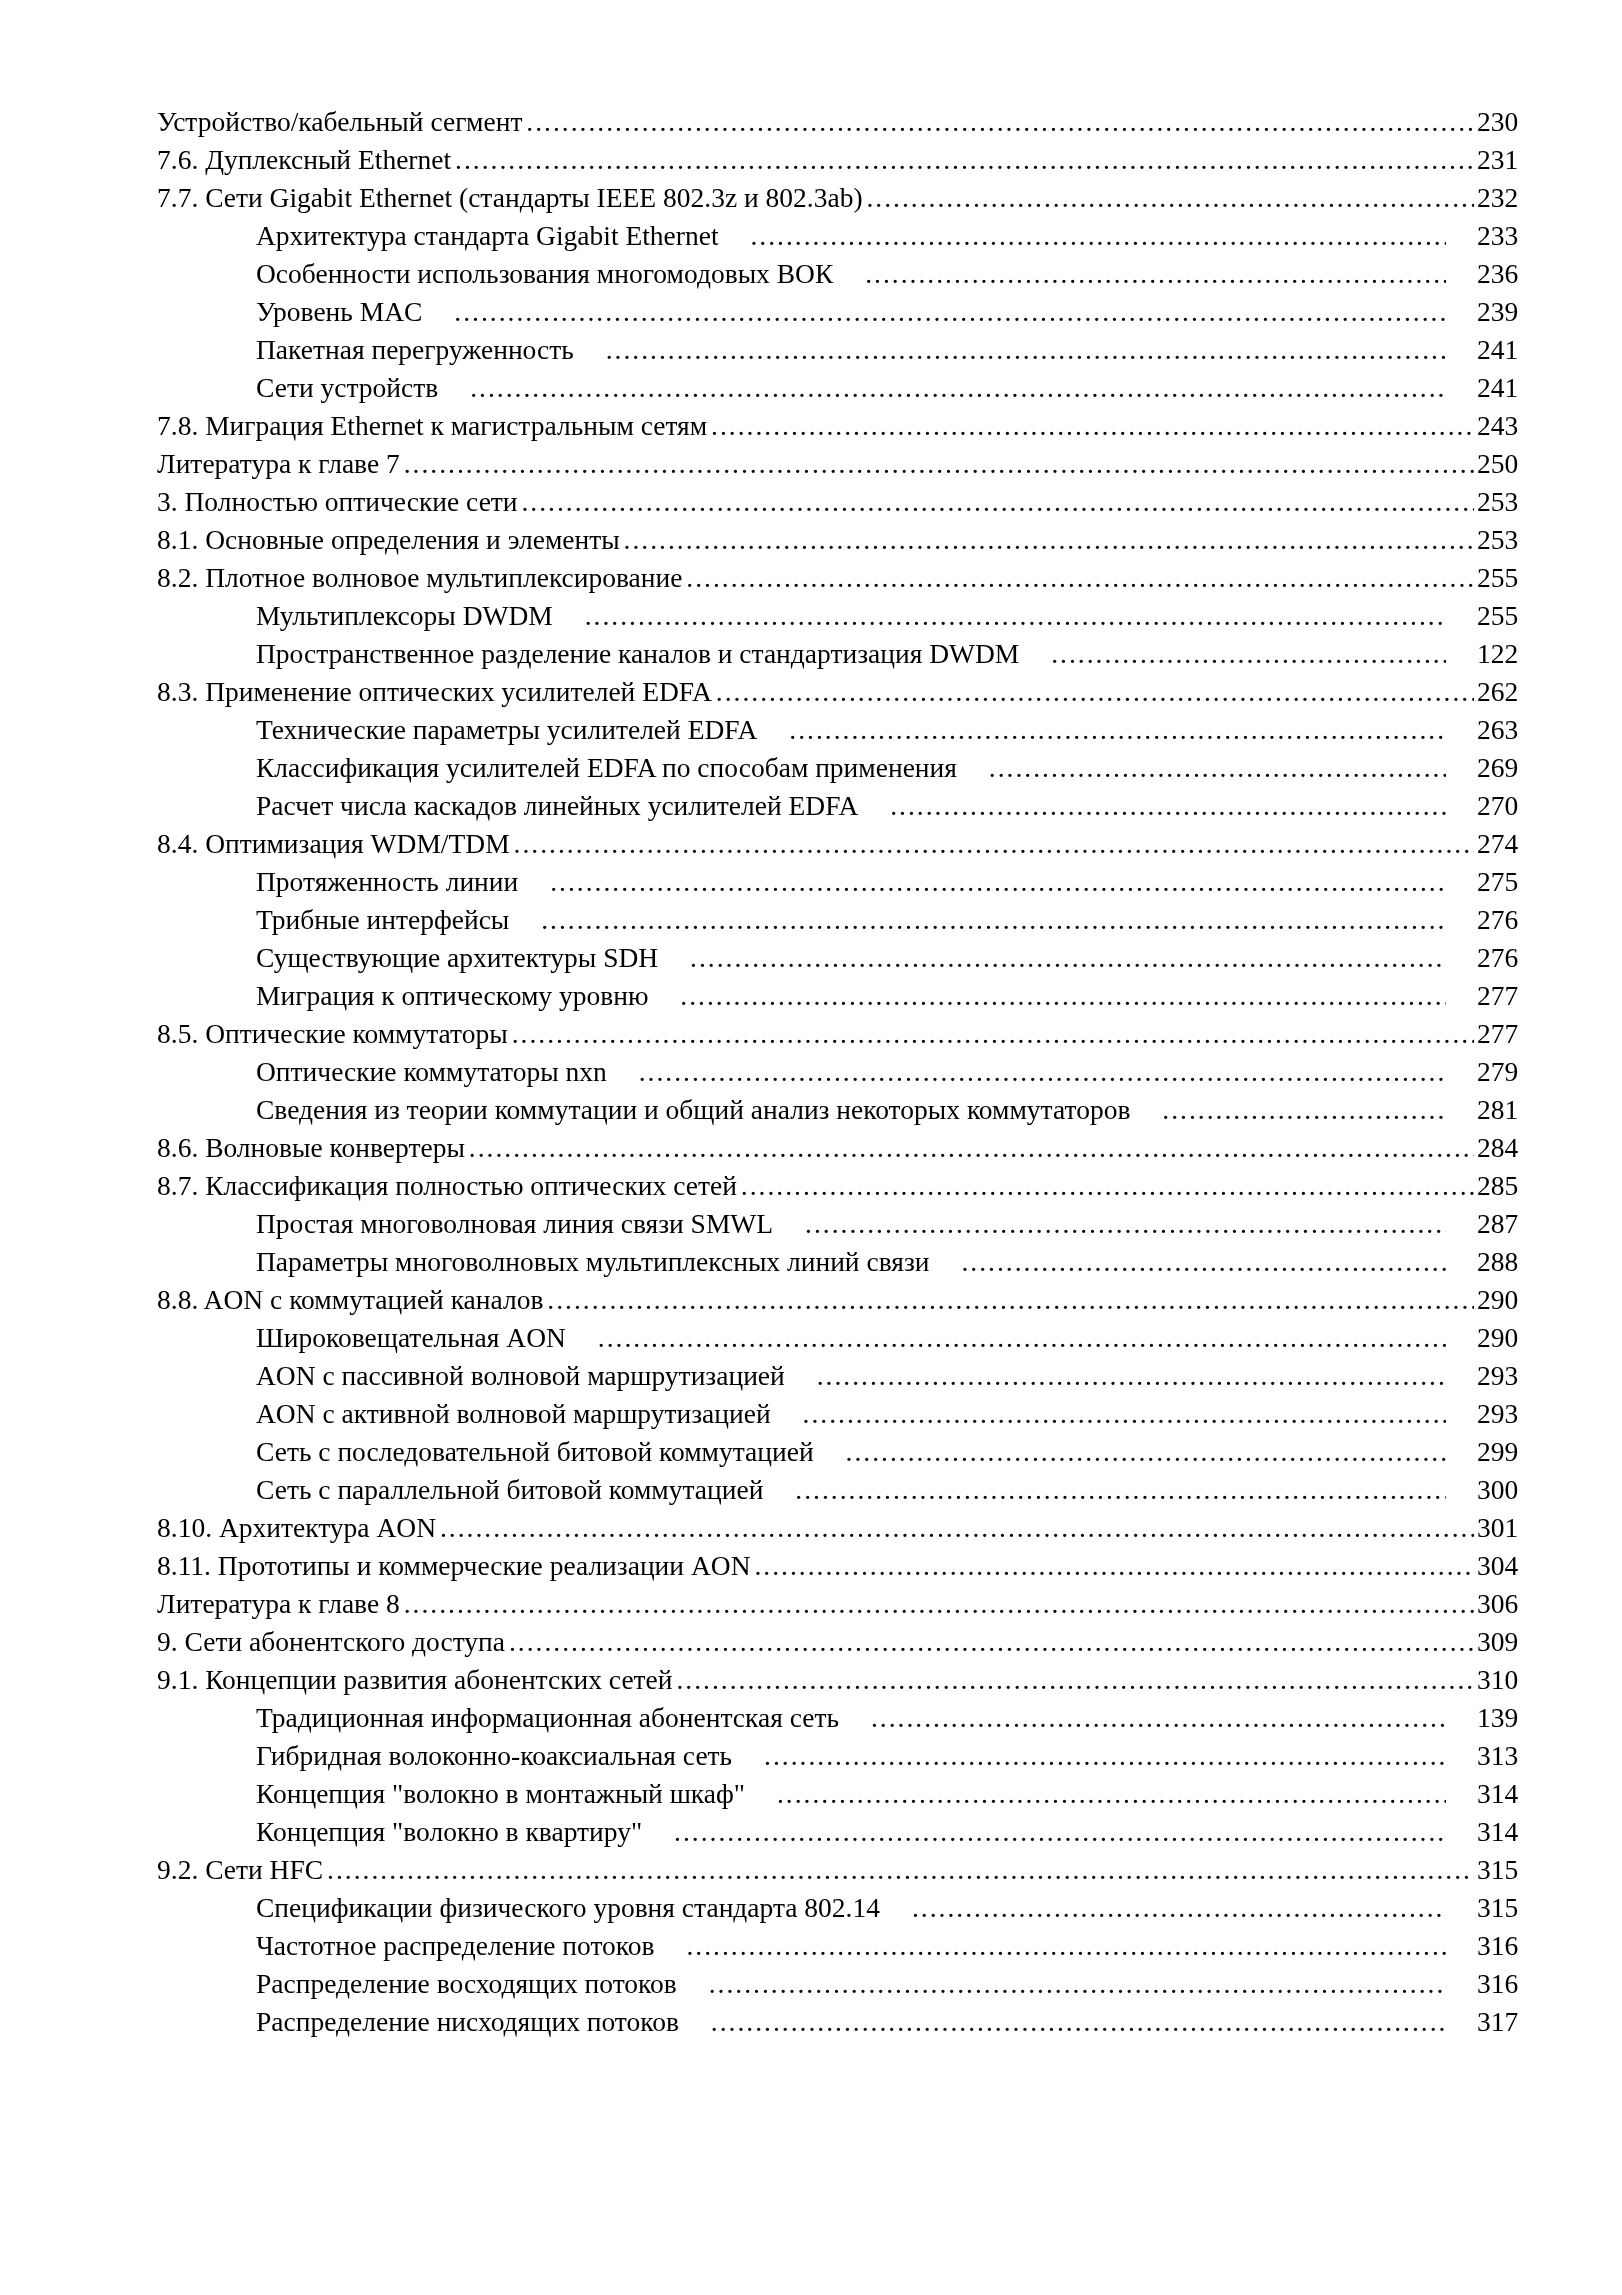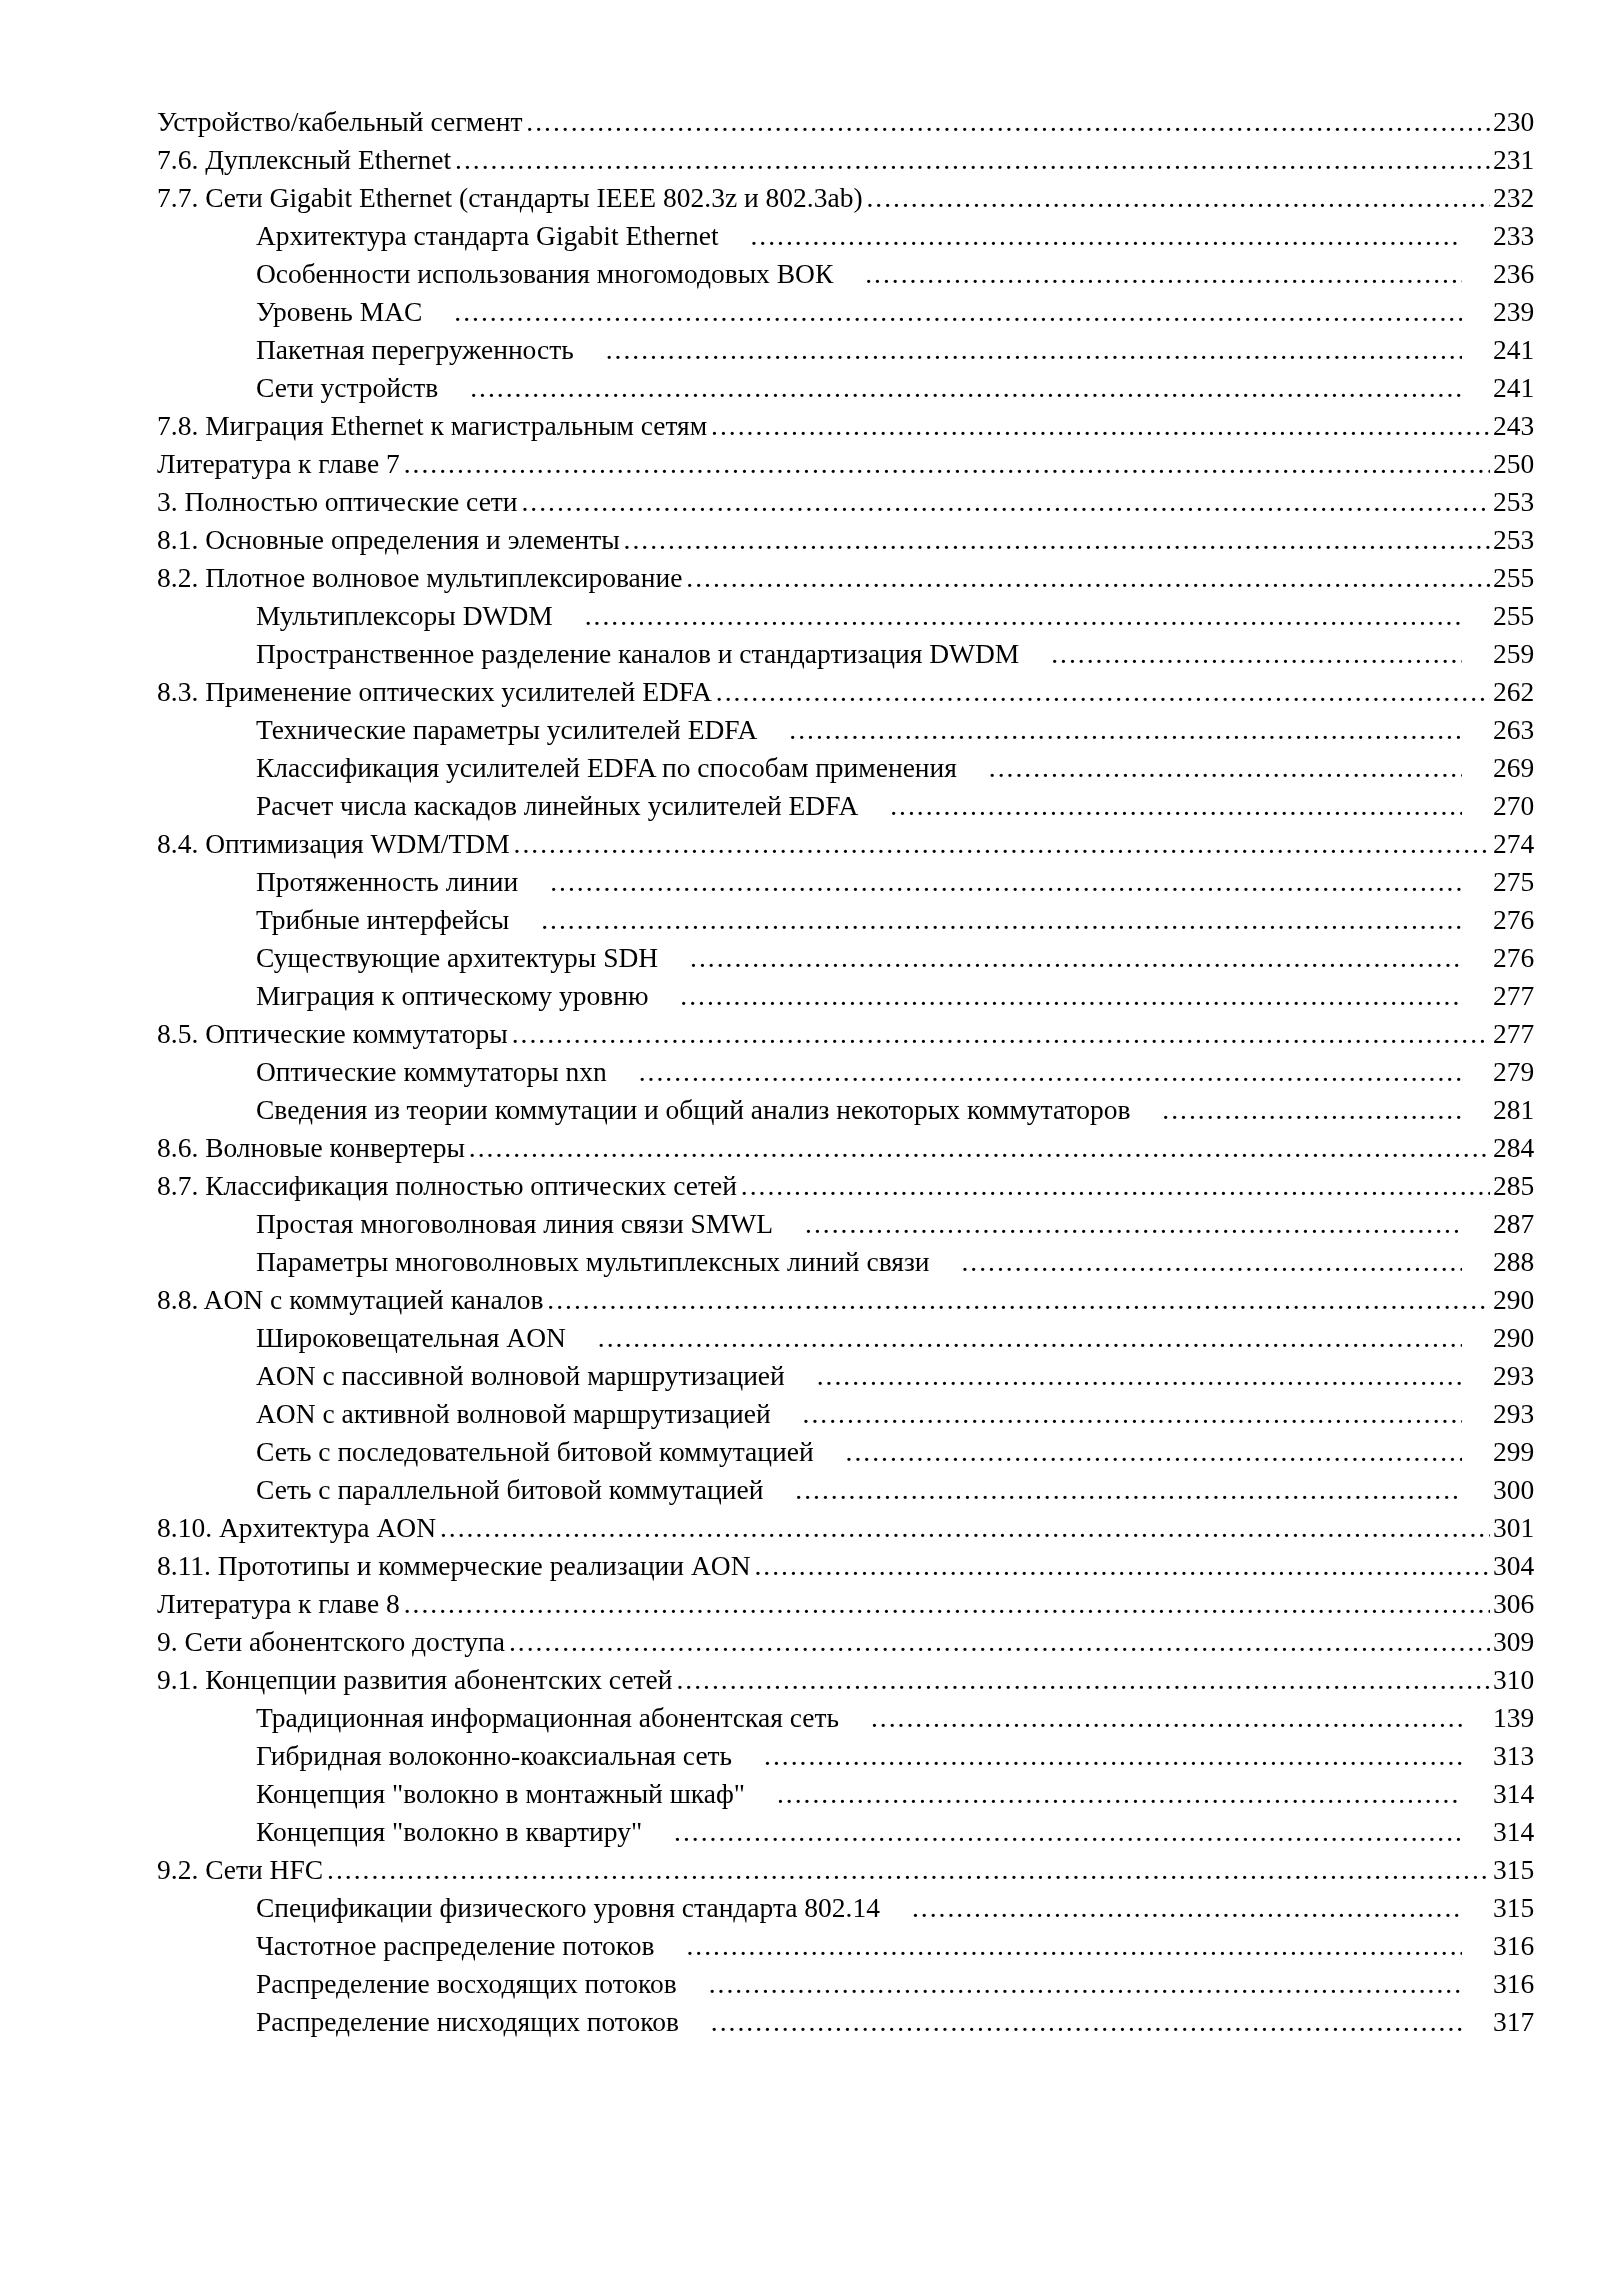--- a/index.html
+++ b/index.html
@@ -13,21 +13,21 @@
     height: 2295px;
     background: #ffffff;
     overflow: hidden;
     font-family: "Liberation Serif", "DejaVu Serif", serif;
     color: #000000;
   }
   .toc {
     position: absolute;
     top: 103px;
     left: 157px;
-    right: 82px;
+    right: 98px;
   }
   .toc-row {
     display: flex;
     align-items: baseline;
     font-size: 27.5px;
     line-height: 38px;
     height: 38px;
     white-space: nowrap;
   }
   .toc-row.level-1 {
@@ -141,21 +141,21 @@
 
   <div class="toc-row level-1">
     <span class="toc-title">Мультиплексоры DWDM</span>
     <span class="toc-leader"></span>
     <span class="toc-page">255</span>
   </div>
 
   <div class="toc-row level-1">
     <span class="toc-title">Пространственное разделение каналов и стандартизация DWDM</span>
     <span class="toc-leader"></span>
-    <span class="toc-page">259</span>
+    <span class="toc-page">122</span>
   </div>
 
   <div class="toc-row level-0">
     <span class="toc-title">8.3. Применение оптических усилителей EDFA</span>
     <span class="toc-leader"></span>
     <span class="toc-page">262</span>
   </div>
 
   <div class="toc-row level-1">
     <span class="toc-title">Технические параметры усилителей EDFA</span>

